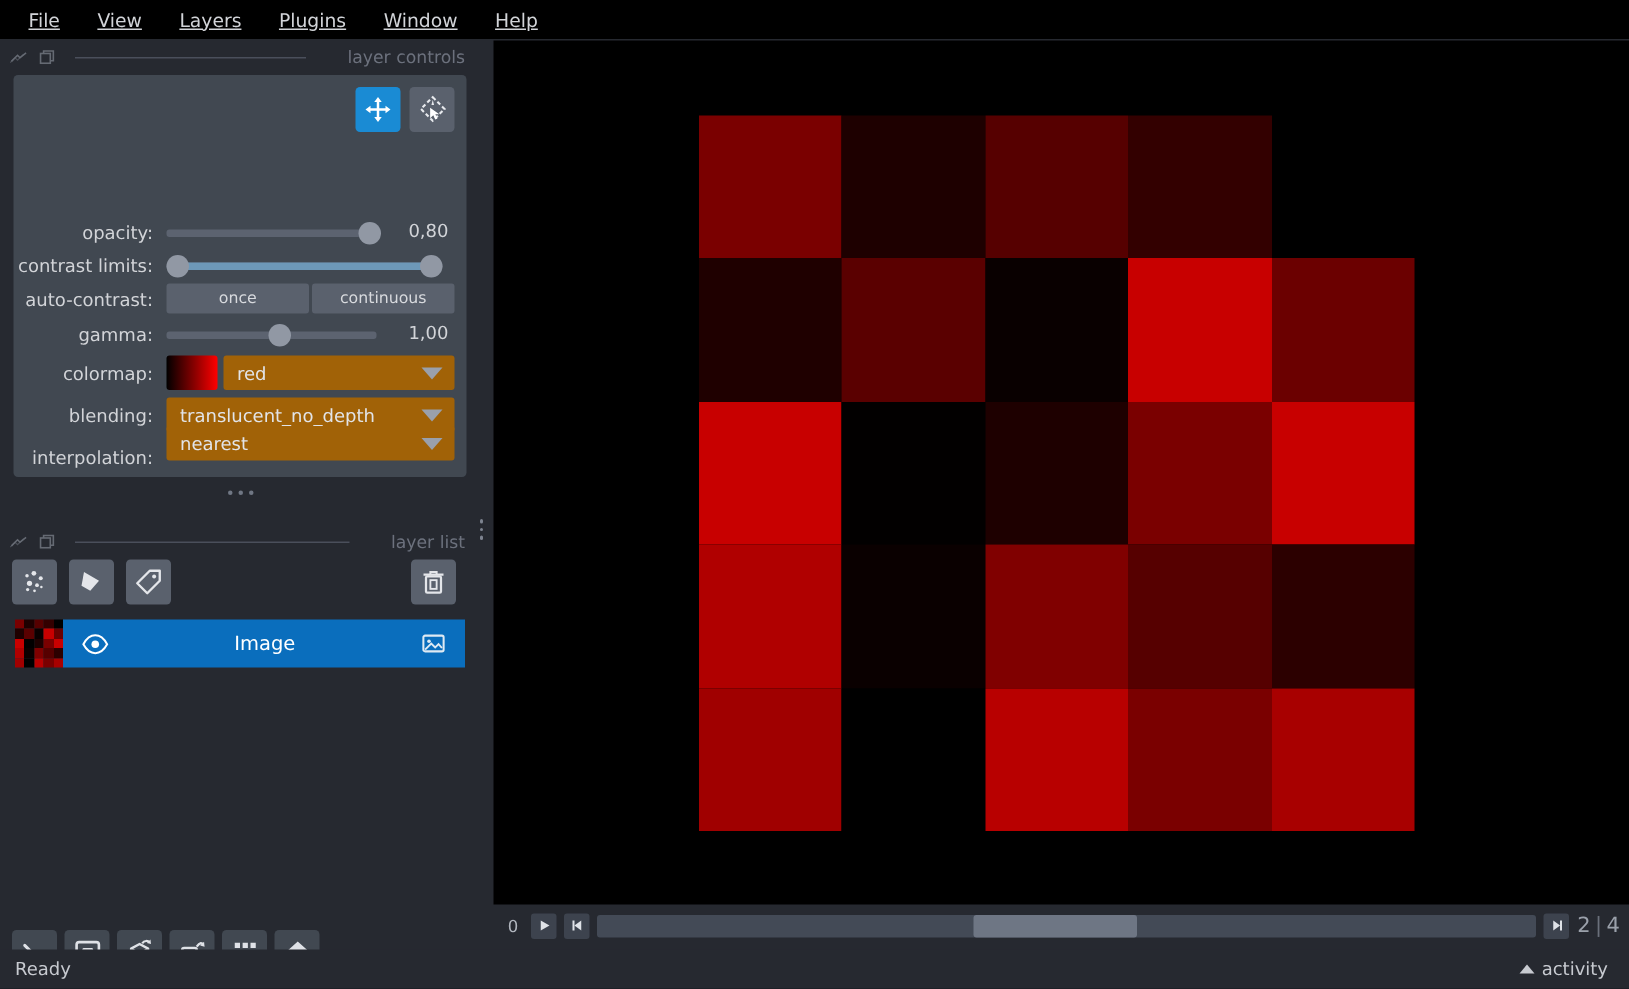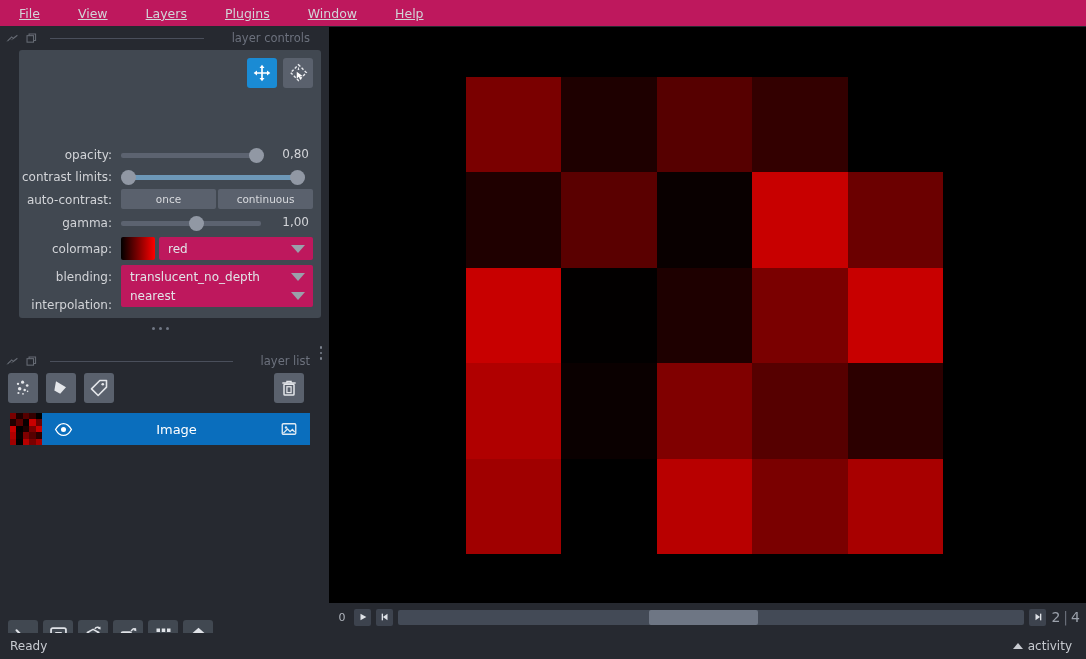--- a/index.html
+++ b/index.html
@@ -7,22 +7,22 @@
     width: 1086px; height: 659px;
     background: #262930;
     font-family: "DejaVu Sans", "Liberation Sans", sans-serif;
     overflow: hidden;
   }
   #app { position: relative; width: 1086px; height: 659px; }
 
   
   #menubar {
     position: absolute; left: 0; top: 0; width: 1086px; height: 26px;
-    background: #be185d; display: flex; align-items: center;
-    padding-left: 8px; gap: 16px;
+    background: #000000; display: flex; align-items: center;
+    padding-left: 8px; gap: 3px;
   }
   .menu-item {
     color: #d2d4d8; font-size: 12.5px; padding: 4px 11px;
     cursor: default; white-space: nowrap;
   }
   .menu-item .ul { text-decoration: underline; }
 
   
   #leftdock {
     position: absolute; left: 0; top: 26px; width: 320px; height: 607px;
@@ -35,21 +35,21 @@
   }
   .dock-ico {
     width: 13px; height: 13px; opacity: .55; flex: none;
     display: flex; align-items: center; justify-content: center;
   }
   .dock-line { flex: 1 1 auto; height: 1px; background: #4a4f5b; margin: 0 6px; }
   .dock-title { color: #6c717d; font-size: 11.5px; white-space: nowrap; padding-left: 16px; }
 
   
   #controls {
-    position: absolute; left: 19px; top: 24px; width: 302px; height: 268px;
+    position: absolute; left: 9px; top: 24px; width: 302px; height: 268px;
     background: #414851; border-radius: 3px;
   }
   #ctrl-tools {
     position: absolute; right: 8px; top: 8px; display: flex; gap: 6px;
   }
   .tool-btn {
     width: 30px; height: 30px; border-radius: 3px; background: #5a616d;
     display: flex; align-items: center; justify-content: center; cursor: pointer;
   }
   .tool-btn.active { background: #1a8bd4; }
@@ -82,21 +82,21 @@
 
   
   .pbtn {
     height: 20px; background: #5a616d; border-radius: 2px;
     color: #d8dade; font-size: 10.5px;
     display: flex; align-items: center; justify-content: center; cursor: pointer;
   }
 
   
   .combo {
-    position: relative; height: 23px; background: #be185d; border-radius: 2px;
+    position: relative; height: 23px; background: #a16207; border-radius: 2px;
     display: flex; align-items: center; cursor: pointer;
   }
   .combo .ctext { color: #e2e4e8; font-size: 12px; padding-left: 9px; }
   .combo .carrow {
     position: absolute; right: 8px; top: 8px;
     width: 0; height: 0; border-left: 7px solid transparent;
     border-right: 7px solid transparent; border-top: 8px solid #9aa0ab;
   }
   .cmap-swatch {
     width: 34px; height: 23px; border-radius: 2px;

